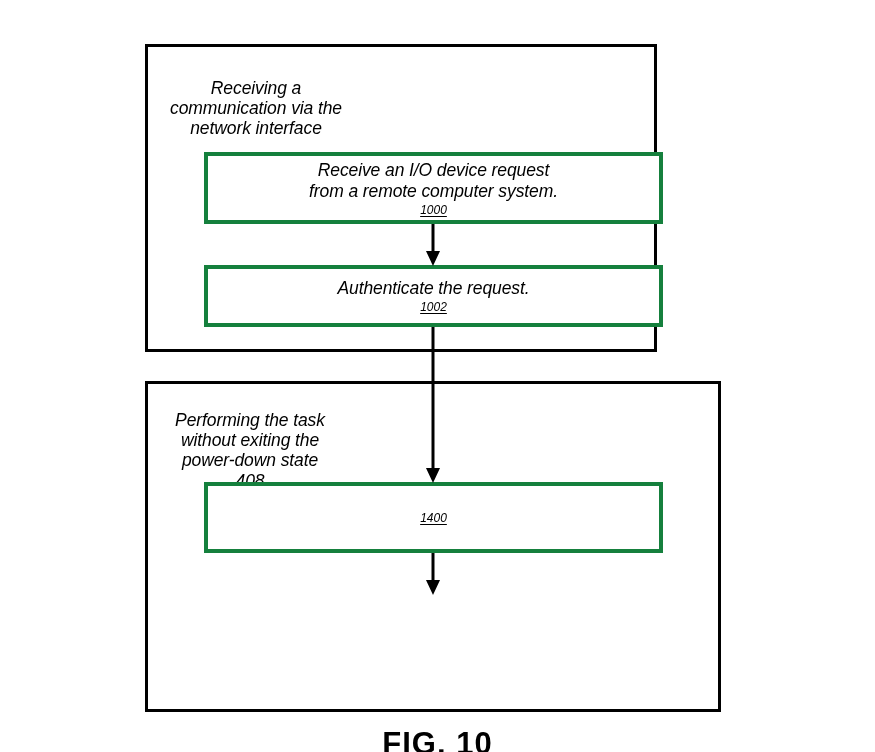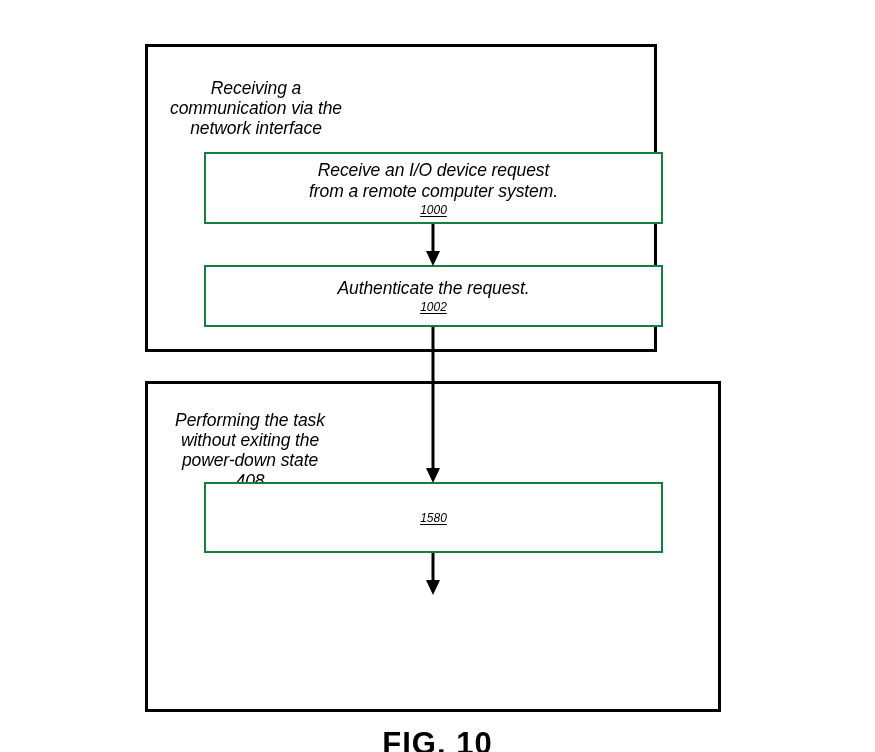--- a/index.html
+++ b/index.html
@@ -72,21 +72,21 @@
     font-size: 17.5px;
     text-decoration: underline;
     text-underline-offset: 2px;
   }
 
   
   .step-box {
     position: absolute;
     left: 204px;
     width: 459px;
-    border: 2px solid #15803d;
+    border: 4px solid #15803d;
     background: #fff;
     box-sizing: border-box;
     display: flex;
     flex-direction: column;
     align-items: center;
     justify-content: center;
   }
   #step-1000 { top: 152px; height: 72px; }
   #step-1002 { top: 265px; height: 62px; }
   #step-1010 { top: 482px; height: 71px; }
@@ -155,21 +155,21 @@
 from a remote computer system.</div>
     <div class="step-ref">1000</div>
   </div>
 
   <div class="step-box" id="step-1002">
     <div class="step-text">Authenticate the request.</div>
     <div class="step-ref">1002</div>
   </div>
 
   <div class="step-box" id="step-1010">
-    <div class="step-ref">1580</div>
+    <div class="step-ref">1400</div>
   </div>
 
 
   <svg class="connector" width="875" height="752" style="left:0;top:0;">
 
     <g>
       <line x1="433" y1="224" x2="433" y2="258" stroke="#000" stroke-width="3"></line>
       <polygon points="433,266 426,251 440,251" fill="#000"></polygon>
     </g>
 

